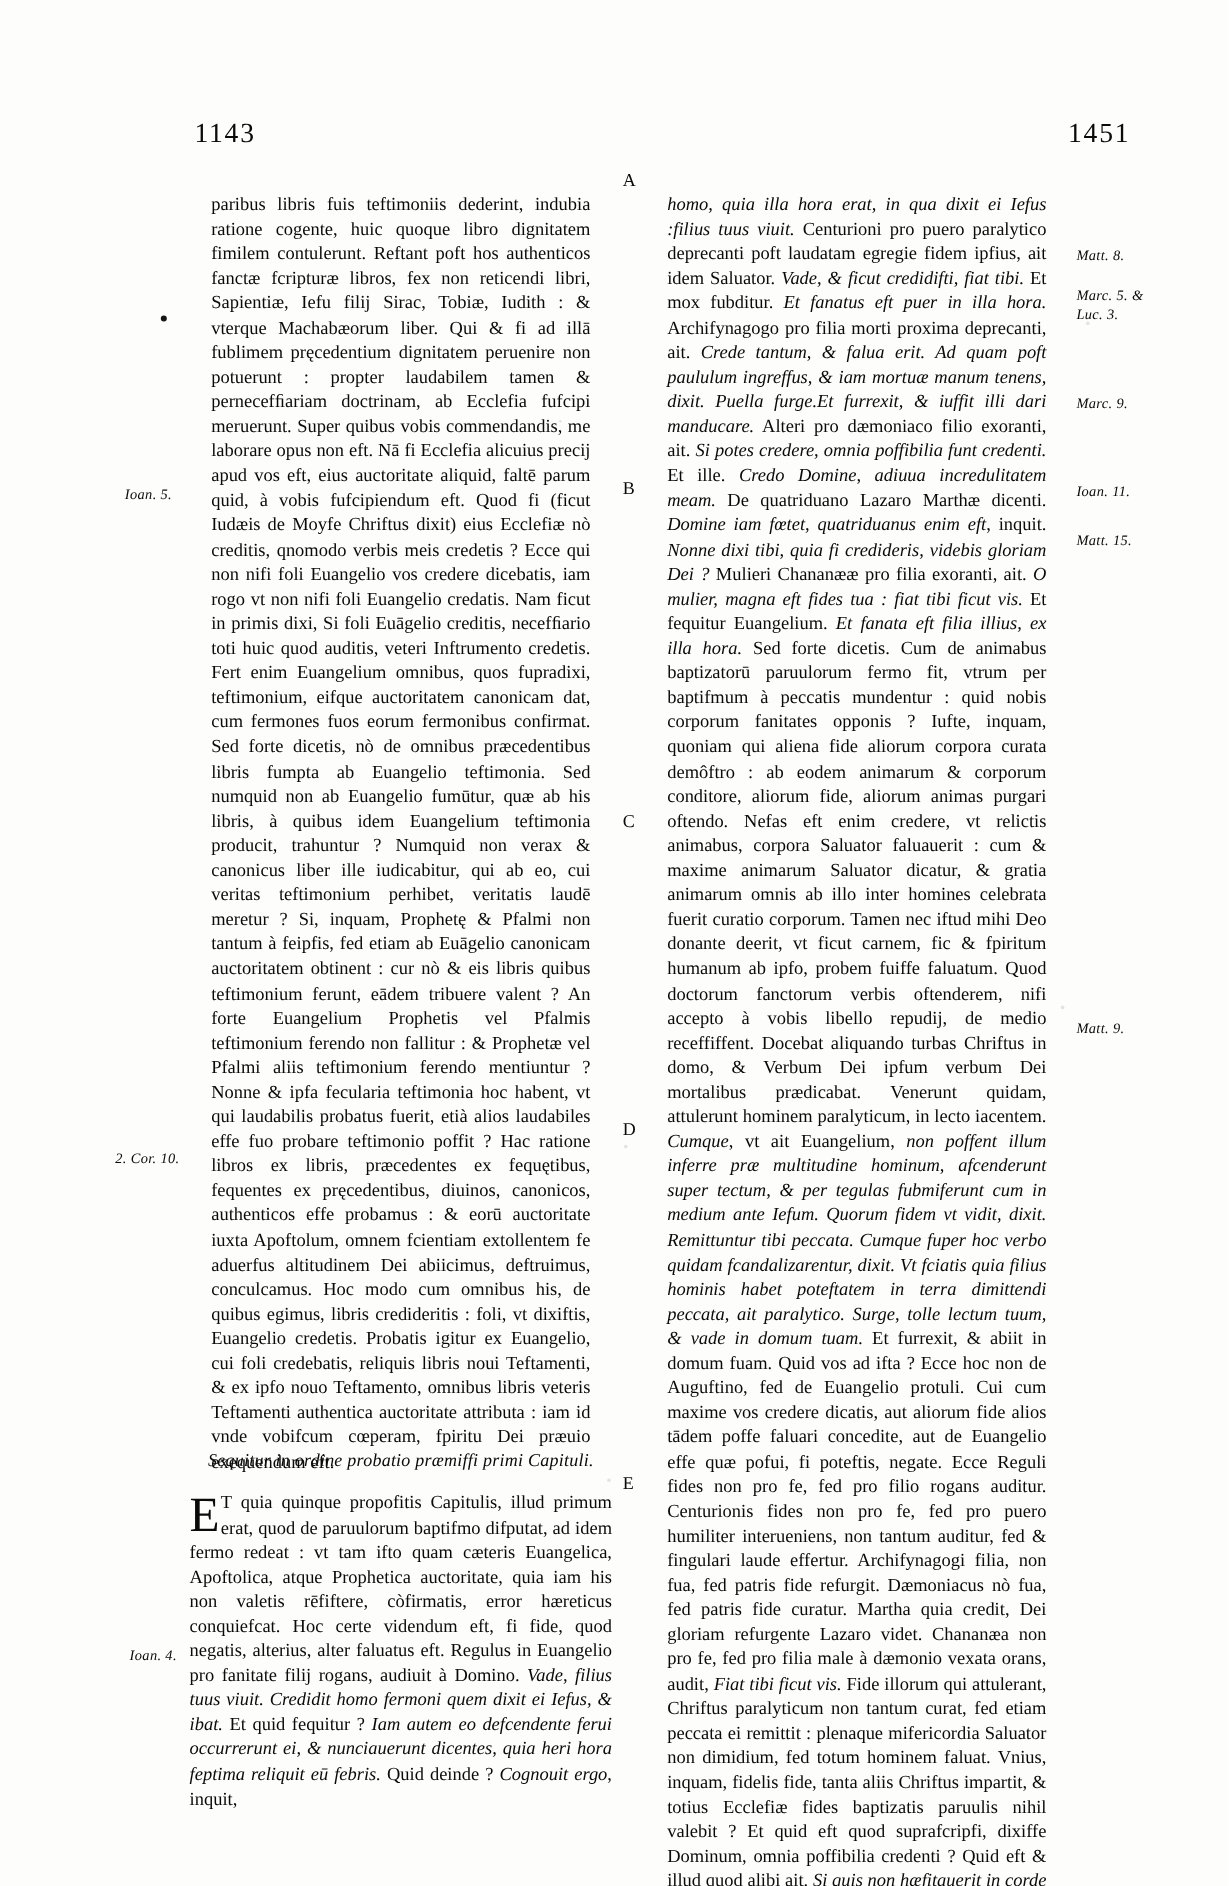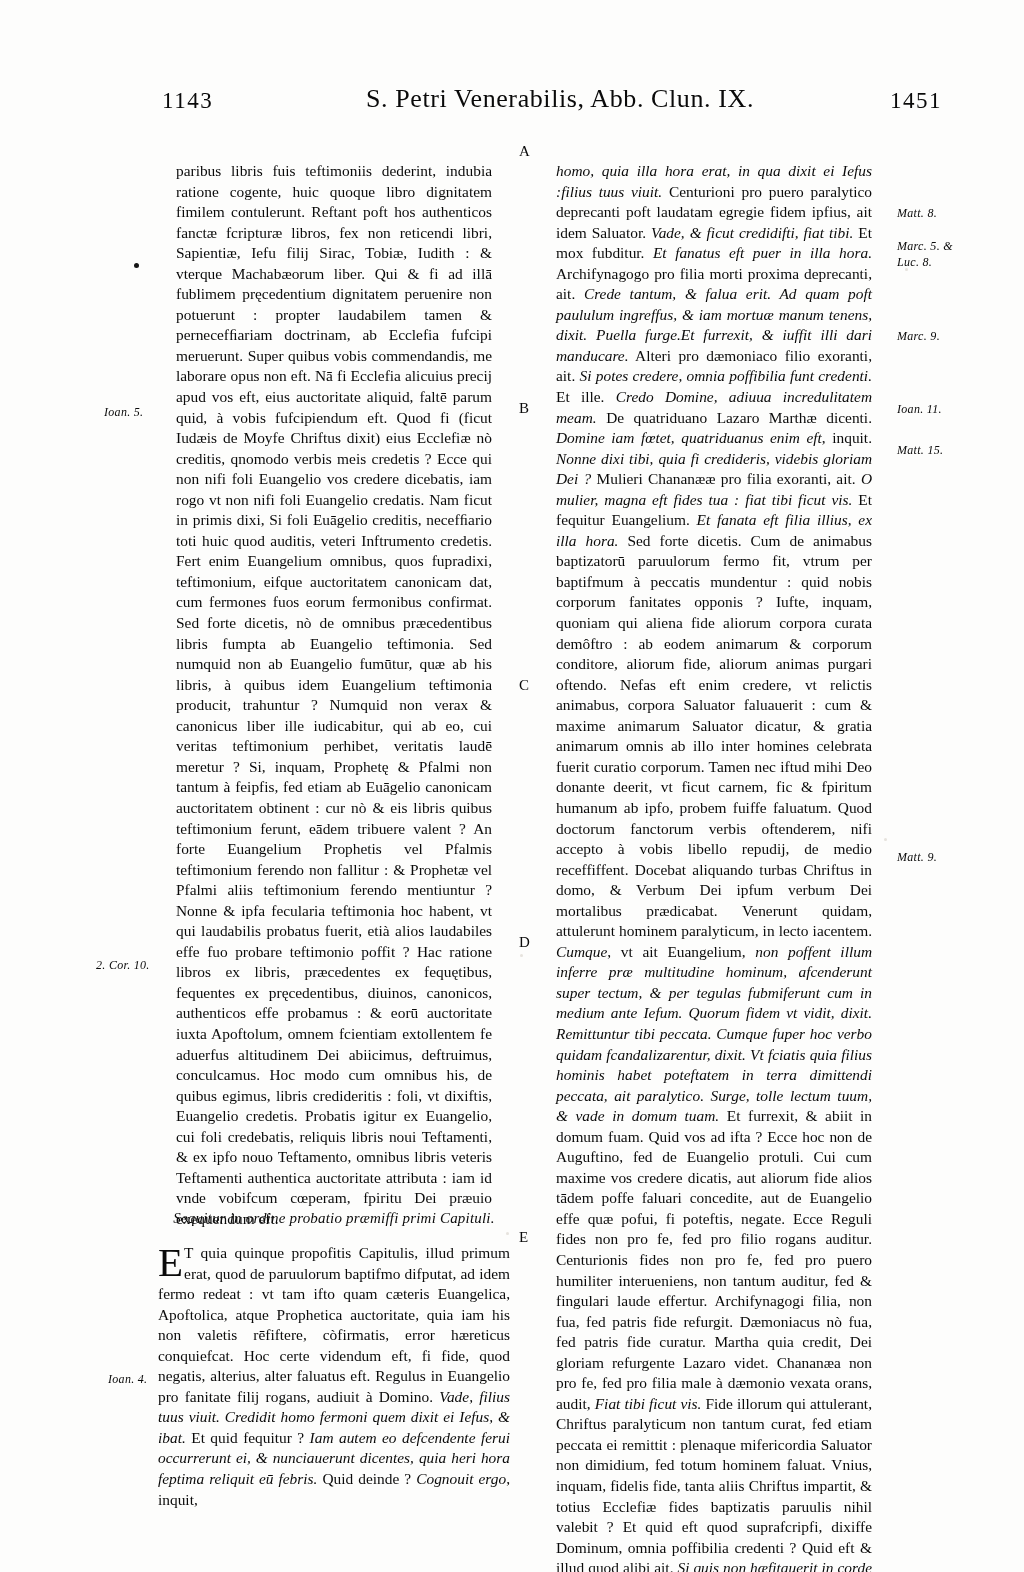--- a/index.html
+++ b/index.html
@@ -25,21 +25,21 @@
   
   .runhead {
     position: absolute;
     top: 84px;
     left: 90px;
     right: 60px;
     height: 40px;
   }
   .folio {
     position: absolute;
-    top: 4px;
+    top: 14px;
     font-size: 23px;
     letter-spacing: 1.5px;
     font-family: "Liberation Serif", serif;
   }
   .folio-left  { left: 72px; }
   .folio-right { left: 800px; }
   .runhead-title {
     position: absolute;
     left: 200px;
     top: 0;
@@ -138,21 +138,20 @@
     opacity: .5;
   }
 </style>
 </head>
 <body>
 
 <div class="page">
 
   <div class="runhead">
     <div class="folio folio-left">1143</div>
-    <div class="runhead-title">S. Petri Venerabilis, Abb. Clun. IX.</div>
     <div class="folio folio-right">1451</div>
   </div>
 
   <div class="col col-left">
     <p>paribus libris fuis teftimoniis dederint, indubia ratione cogente, huic quoque libro dignitatem fimilem contulerunt. Reftant poft hos authenticos fanctæ fcripturæ libros, fex non reticendi libri, Sapientiæ, Iefu filij Sirac, Tobiæ, Iudith : &amp; vterque Machabæorum liber. Qui &amp; fi ad illā fublimem pręcedentium dignitatem peruenire non potuerunt : propter laudabilem tamen &amp; pernecefﬁariam doctrinam, ab Ecclefia fufcipi meruerunt. Super quibus vobis commendandis, me laborare opus non eft. Nā fi Ecclefia alicuius precij apud vos eft, eius auctoritate aliquid, faltē parum quid, à vobis fufcipiendum eft. Quod fi (ficut Iudæis de Moyfe Chriftus dixit) eius Ecclefiæ nò creditis, qnomodo verbis meis credetis ? Ecce qui non nifi foli Euangelio vos credere dicebatis, iam rogo vt non nifi foli Euangelio credatis. Nam ficut in primis dixi, Si foli Euāgelio creditis, necefﬁario toti huic quod auditis, veteri Inftrumento credetis. Fert enim Euangelium omnibus, quos fupradixi, teftimonium, eifque auctoritatem canonicam dat, cum fermones fuos eorum fermonibus confirmat. Sed forte dicetis, nò de omnibus præcedentibus libris fumpta ab Euangelio teftimonia. Sed numquid non ab Euangelio fumūtur, quæ ab his libris, à quibus idem Euangelium teftimonia producit, trahuntur ? Numquid non verax &amp; canonicus liber ille iudicabitur, qui ab eo, cui veritas teftimonium perhibet, veritatis laudē meretur ? Si, inquam, Prophetę &amp; Pfalmi non tantum à feipfis, fed etiam ab Euāgelio canonicam auctoritatem obtinent : cur nò &amp; eis libris quibus teftimonium ferunt, eādem tribuere valent ? An forte Euangelium Prophetis vel Pfalmis teftimonium ferendo non fallitur : &amp; Prophetæ vel Pfalmi aliis teftimonium ferendo mentiuntur ? Nonne &amp; ipfa fecularia teftimonia hoc habent, vt qui laudabilis probatus fuerit, etià alios laudabiles effe fuo probare teftimonio poffit ? Hac ratione libros ex libris, præcedentes ex fequętibus, fequentes ex pręcedentibus, diuinos, canonicos, authenticos effe probamus : &amp; eorū auctoritate iuxta Apoftolum, omnem fcientiam extollentem fe aduerfus altitudinem Dei abiicimus, deftruimus, conculcamus. Hoc modo cum omnibus his, de quibus egimus, libris credideritis : foli, vt dixiftis, Euangelio credetis. Probatis igitur ex Euangelio, cui foli credebatis, reliquis libris noui Teftamenti, &amp; ex ipfo nouo Teftamento, omnibus libris veteris Teftamenti authentica auctoritate attributa : iam id vnde vobifcum cœperam, fpiritu Dei præuio exequendum eft.</p>
   </div>
 
   <div class="col col-right">
     <p><i>homo, quia illa hora erat, in qua dixit ei Iefus :filius tuus viuit.</i> Centurioni pro puero paralytico deprecanti poft laudatam egregie fidem ipfius, ait idem Saluator. <i>Vade, &amp; ficut credidifti, fiat tibi.</i> Et mox fubditur. <i>Et fanatus eft puer in illa hora.</i> Archifynagogo pro filia morti proxima deprecanti, ait. <i>Crede tantum, &amp; falua erit. Ad quam poft paululum ingreffus, &amp; iam mortuæ manum tenens, dixit. Puella furge.Et furrexit, &amp; iuffit illi dari manducare.</i> Alteri pro dæmoniaco filio exoranti, ait. <i>Si potes credere, omnia poffibilia funt credenti.</i> Et ille. <i>Credo Domine, adiuua incredulitatem meam.</i> De quatriduano Lazaro Marthæ dicenti. <i>Domine iam fœtet, quatriduanus enim eft</i>, inquit. <i>Nonne dixi tibi, quia fi credideris, videbis gloriam Dei ?</i> Mulieri Chananææ pro filia exoranti, ait. <i>O mulier, magna eft fides tua : fiat tibi ficut vis.</i> Et fequitur Euangelium. <i>Et fanata eft filia illius, ex illa hora.</i> Sed forte dicetis. Cum de animabus baptizatorū paruulorum fermo fit, vtrum per baptifmum à peccatis mundentur : quid nobis corporum fanitates opponis ? Iufte, inquam, quoniam qui aliena fide aliorum corpora curata demôftro : ab eodem animarum &amp; corporum conditore, aliorum fide, aliorum animas purgari oftendo. Nefas eft enim credere, vt relictis animabus, corpora Saluator faluauerit : cum &amp; maxime animarum Saluator dicatur, &amp; gratia animarum omnis ab illo inter homines celebrata fuerit curatio corporum. Tamen nec iftud mihi Deo donante deerit, vt ficut carnem, fic &amp; fpiritum humanum ab ipfo, probem fuiffe faluatum. Quod doctorum fanctorum verbis oftenderem, nifi accepto à vobis libello repudij, de medio receffiffent. Docebat aliquando turbas Chriftus in domo, &amp; Verbum Dei ipfum verbum Dei mortalibus prædicabat. Venerunt quidam, attulerunt hominem paralyticum, in lecto iacentem. <i>Cumque</i>, vt ait Euangelium, <i>non poffent illum inferre præ multitudine hominum, afcenderunt super tectum, &amp; per tegulas fubmiferunt cum in medium ante Iefum. Quorum fidem vt vidit, dixit. Remittuntur tibi peccata. Cumque fuper hoc verbo quidam fcandalizarentur, dixit. Vt fciatis quia filius hominis habet poteftatem in terra dimittendi peccata, ait paralytico. Surge, tolle lectum tuum, &amp; vade in domum tuam.</i> Et furrexit, &amp; abiit in domum fuam. Quid vos ad ifta ? Ecce hoc non de Auguftino, fed de Euangelio protuli. Cui cum maxime vos credere dicatis, aut aliorum fide alios tādem poffe faluari concedite, aut de Euangelio effe quæ pofui, fi poteftis, negate. Ecce Reguli fides non pro fe, fed pro filio rogans auditur. Centurionis fides non pro fe, fed pro puero humiliter interueniens, non tantum auditur, fed &amp; fingulari laude effertur. Archifynagogi filia, non fua, fed patris fide refurgit. Dæmoniacus nò fua, fed patris fide curatur. Martha quia credit, Dei gloriam refurgente Lazaro videt. Chananæa non pro fe, fed pro filia male à dæmonio vexata orans, audit, <i>Fiat tibi ficut vis.</i> Fide illorum qui attulerant, Chriftus paralyticum non tantum curat, fed etiam peccata ei remittit : plenaque mifericordia Saluator non dimidium, fed totum hominem faluat. Vnius, inquam, fidelis fide, tanta aliis Chriftus impartit, &amp; totius Ecclefiæ fides baptizatis paruulis nihil valebit ? Et quid eft quod suprafcripfi, dixiffe Dominum, omnia poffibilia credenti ? Quid eft &amp; illud quod alibi ait. <i>Si quis non hæfitauerit in corde fuo, quia quodcumque dixerit, fiat, fiet ei ?</i> Quid &amp; illud, <i>Amen dico vobis,</i></p>
   </div>
@@ -168,21 +167,21 @@
   <div class="seclet" style="left:519px; top:677px;">C</div>
   <div class="seclet" style="left:519px; top:934px;">D</div>
   <div class="seclet" style="left:519px; top:1229px;">E</div>
 
   <div class="note note-left" style="top:404px;">Ioan. 5.</div>
   <div class="note note-left" style="left:96px; top:957px;">2. Cor. 10.</div>
   <div class="note note-left" style="left:108px; top:1371px;font-style:italic;">Ioan. 4.</div>
 
   <div class="note note-right" style="top:205px;">Matt. 8.</div>
   <div class="note note-right" style="top:238px;">Marc. 5. &amp;</div>
-  <div class="note note-right" style="top:254px;">Luc. 8.</div>
+  <div class="note note-right" style="top:254px;">Luc. 3.</div>
   <div class="note note-right" style="top:328px;text-align:right;">Marc. 9.</div>
   <div class="note note-right" style="top:401px;">Ioan. 11.</div>
   <div class="note note-right" style="top:442px;">Matt. 15.</div>
   <div class="note note-right" style="top:849px;text-align:center;">Matt. 9.</div>
 
   <div class="dotmark" style="left:134px; top:263px;"></div>
 
   <div class="speckle" style="left:905px; top:268px; width:3px; height:3px;"></div>
   <div class="speckle" style="left:466px; top:350px; width:2px; height:2px;"></div>
   <div class="speckle" style="left:520px; top:954px; width:3px; height:3px;"></div>

